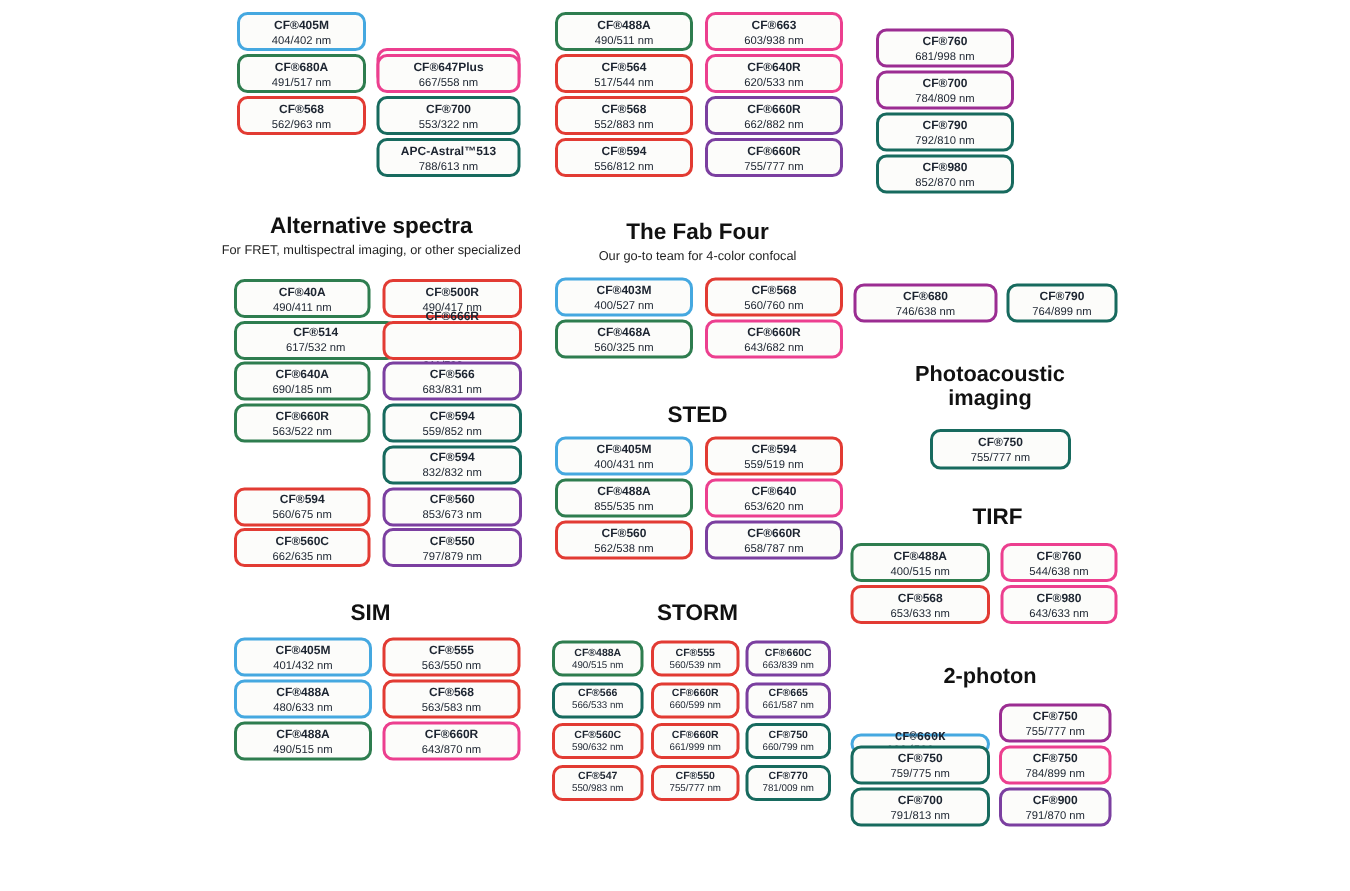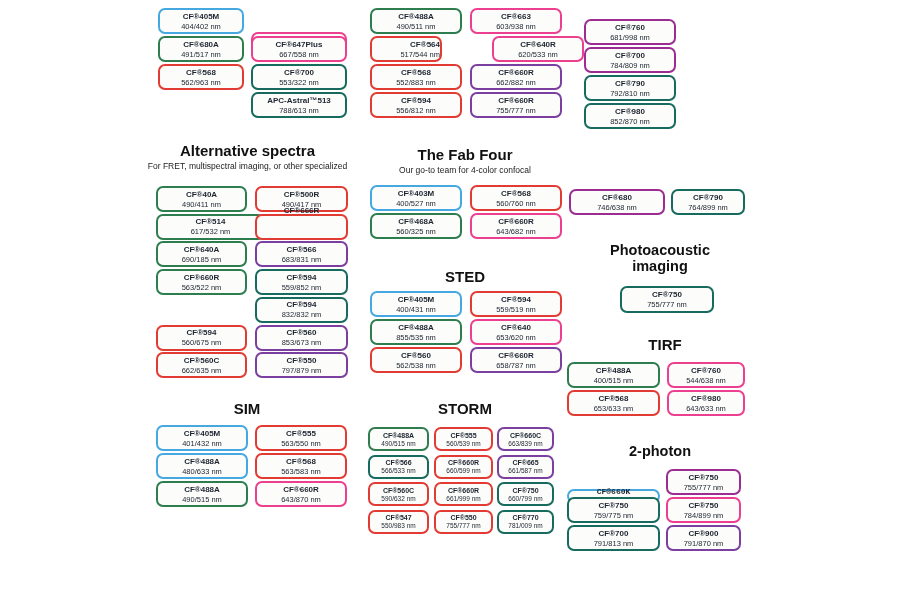--- a/index.html
+++ b/index.html
@@ -94,37 +94,37 @@
     <div class="badge-nm">553/322 nm</div>
   </div>
     <div class="badge" style="left: 251px; top: 92px; width: 96px; height: 26px; border-color: rgb(23, 106, 94);">
     <div class="badge-name">APC-Astral™513</div>
     <div class="badge-nm">788/613 nm</div>
   </div>
     <div class="badge" style="left: 370px; top: 8px; width: 92px; height: 26px; border-color: rgb(46, 125, 79);">
     <div class="badge-name">CF®488A</div>
     <div class="badge-nm">490/511 nm</div>
   </div>
-    <div class="badge" style="left: 370px; top: 36px; width: 72px; height: 26px; border-color: rgb(226, 59, 51); align-items: flex-end;">
+    <div class="badge" style="left: 370px; top: 36px; width: 92px; height: 26px; border-color: rgb(226, 59, 51);">
     <div class="badge-name">CF®564</div>
     <div class="badge-nm">517/544 nm</div>
   </div>
     <div class="badge" style="left: 370px; top: 64px; width: 92px; height: 26px; border-color: rgb(226, 59, 51);">
     <div class="badge-name">CF®568</div>
     <div class="badge-nm">552/883 nm</div>
   </div>
     <div class="badge" style="left: 370px; top: 92px; width: 92px; height: 26px; border-color: rgb(226, 59, 51);">
     <div class="badge-name">CF®594</div>
     <div class="badge-nm">556/812 nm</div>
   </div>
     <div class="badge" style="left: 470px; top: 8px; width: 92px; height: 26px; border-color: rgb(236, 63, 143);">
     <div class="badge-name">CF®663</div>
     <div class="badge-nm">603/938 nm</div>
   </div>
-    <div class="badge" style="left: 470px; top: 36px; width: 92px; height: 26px; border-color: rgb(236, 63, 143); margin-left: 22px;">
+    <div class="badge" style="left: 470px; top: 36px; width: 92px; height: 26px; border-color: rgb(236, 63, 143);">
     <div class="badge-name">CF®640R</div>
     <div class="badge-nm">620/533 nm</div>
   </div>
     <div class="badge" style="left: 470px; top: 64px; width: 92px; height: 26px; border-color: rgb(123, 63, 160);">
     <div class="badge-name">CF®660R</div>
     <div class="badge-nm">662/882 nm</div>
   </div>
     <div class="badge" style="left: 470px; top: 92px; width: 92px; height: 26px; border-color: rgb(123, 63, 160);">
     <div class="badge-name">CF®660R</div>
     <div class="badge-nm">755/777 nm</div>

